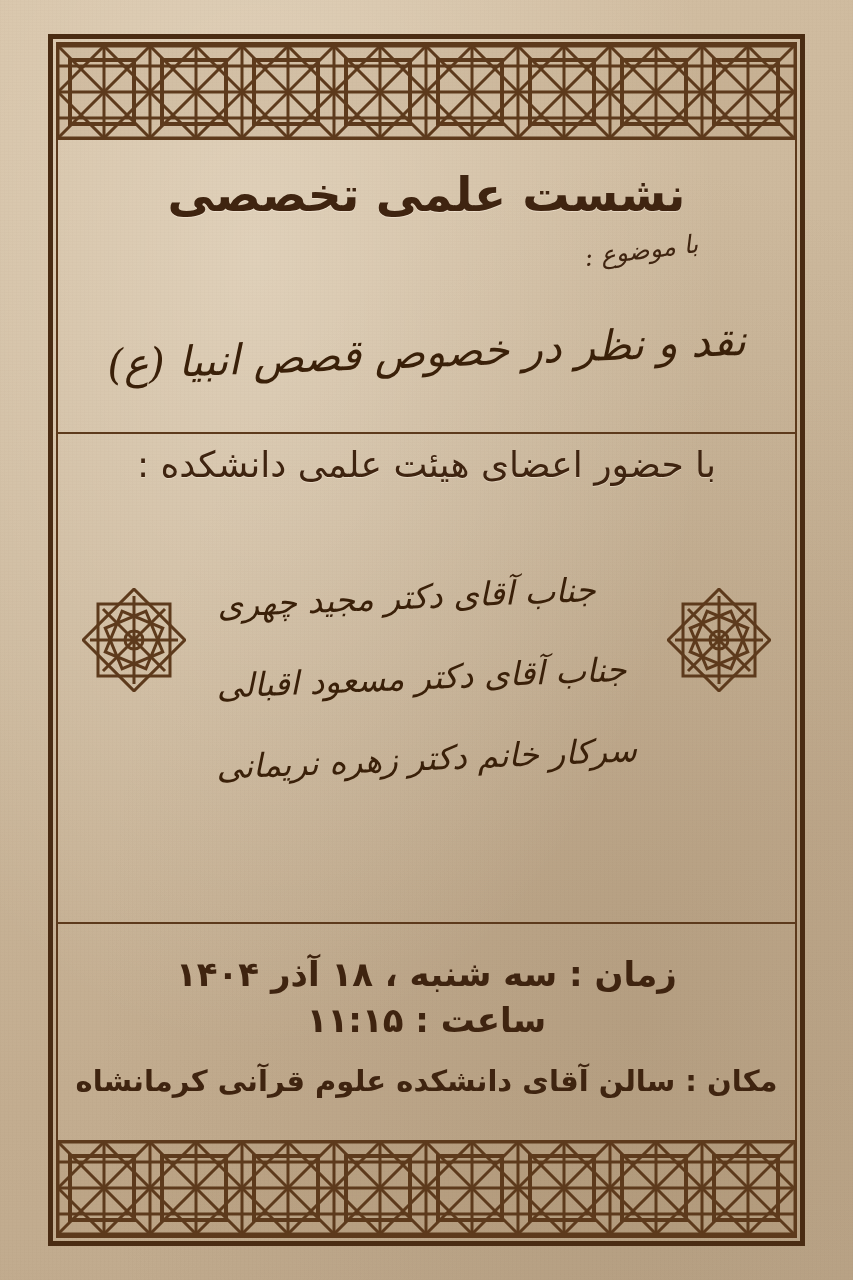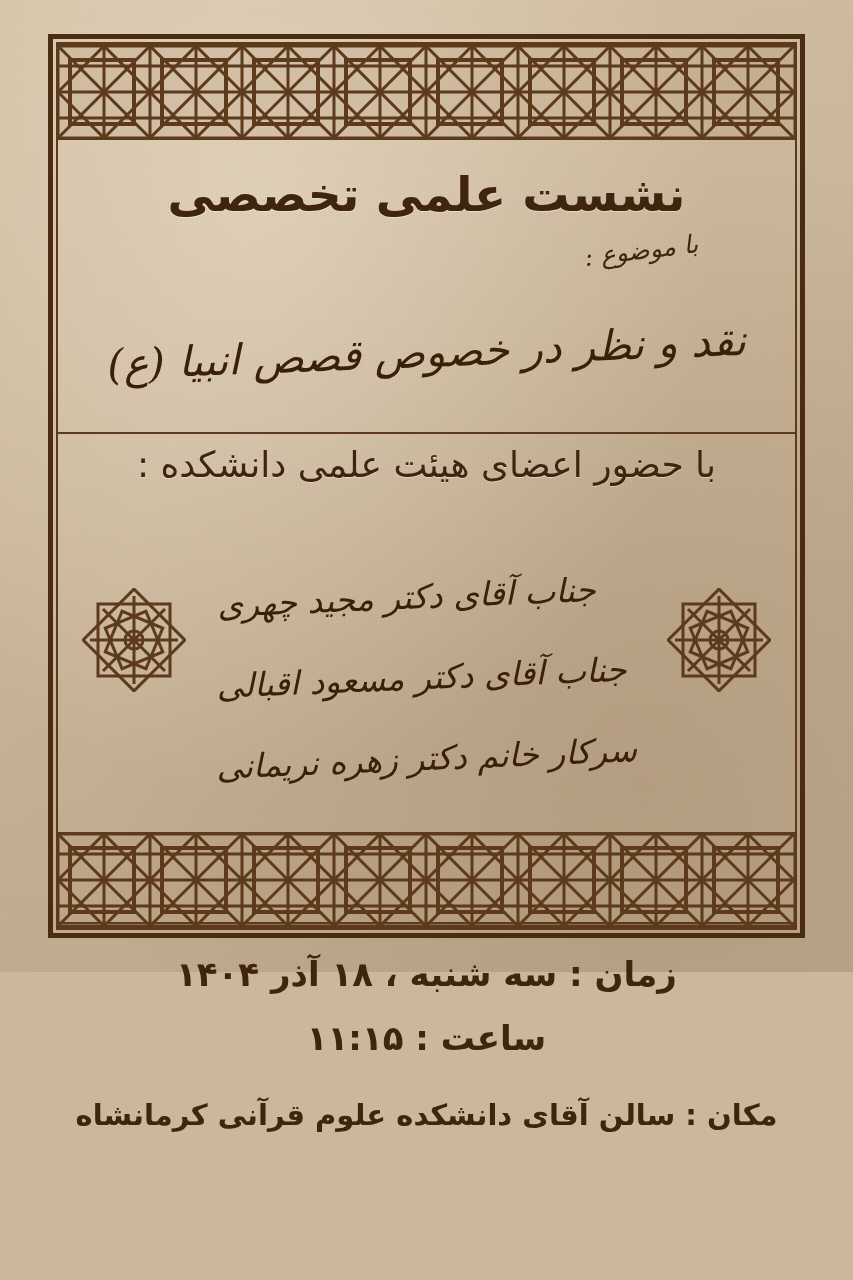--- a/index.html
+++ b/index.html
@@ -10,21 +10,21 @@
     width: 853px;
     height: 1280px;
     background: #cbb79c;
     font-family: "DejaVu Sans", "Liberation Sans", sans-serif;
     overflow: hidden;
   }
 
   .poster {
     position: relative;
     width: 853px;
-    height: 972px;
+    height: 1280px;
     background:
       radial-gradient(ellipse at 30% 20%, rgba(255,248,235,0.35) 0%, rgba(255,248,235,0) 55%),
       radial-gradient(ellipse at 75% 80%, rgba(120,95,65,0.18) 0%, rgba(120,95,65,0) 60%),
       linear-gradient(160deg, #d4c0a4 0%, #cbb79b 40%, #c3ad90 70%, #bfa98c 100%);
     box-sizing: border-box;
   }
 
   
   .grain {
     position: absolute;
@@ -147,22 +147,22 @@
   .names .name.n3 { padding-right: 0px; }
 
   .details {
     top: 952px;
     color: #3f2410;
     font-weight: bold;
   }
   .details .line {
     line-height: 1.35;
   }
-  .details .l1 { font-size: 34px; margin-bottom: 18px; }
-  .details .l2 { font-size: 34px; margin-bottom: 34px; }
+  .details .l1 { font-size: 34px; }
+  .details .l2 { font-size: 34px; margin-bottom: 18px; }
   .details .l3 { font-size: 29px; }
 
   
   .rosette {
     position: absolute;
     width: 104px;
     height: 104px;
   }
   .rosette.left  { left: 82px;  top: 588px; }
   .rosette.right { right: 82px; top: 588px; }

